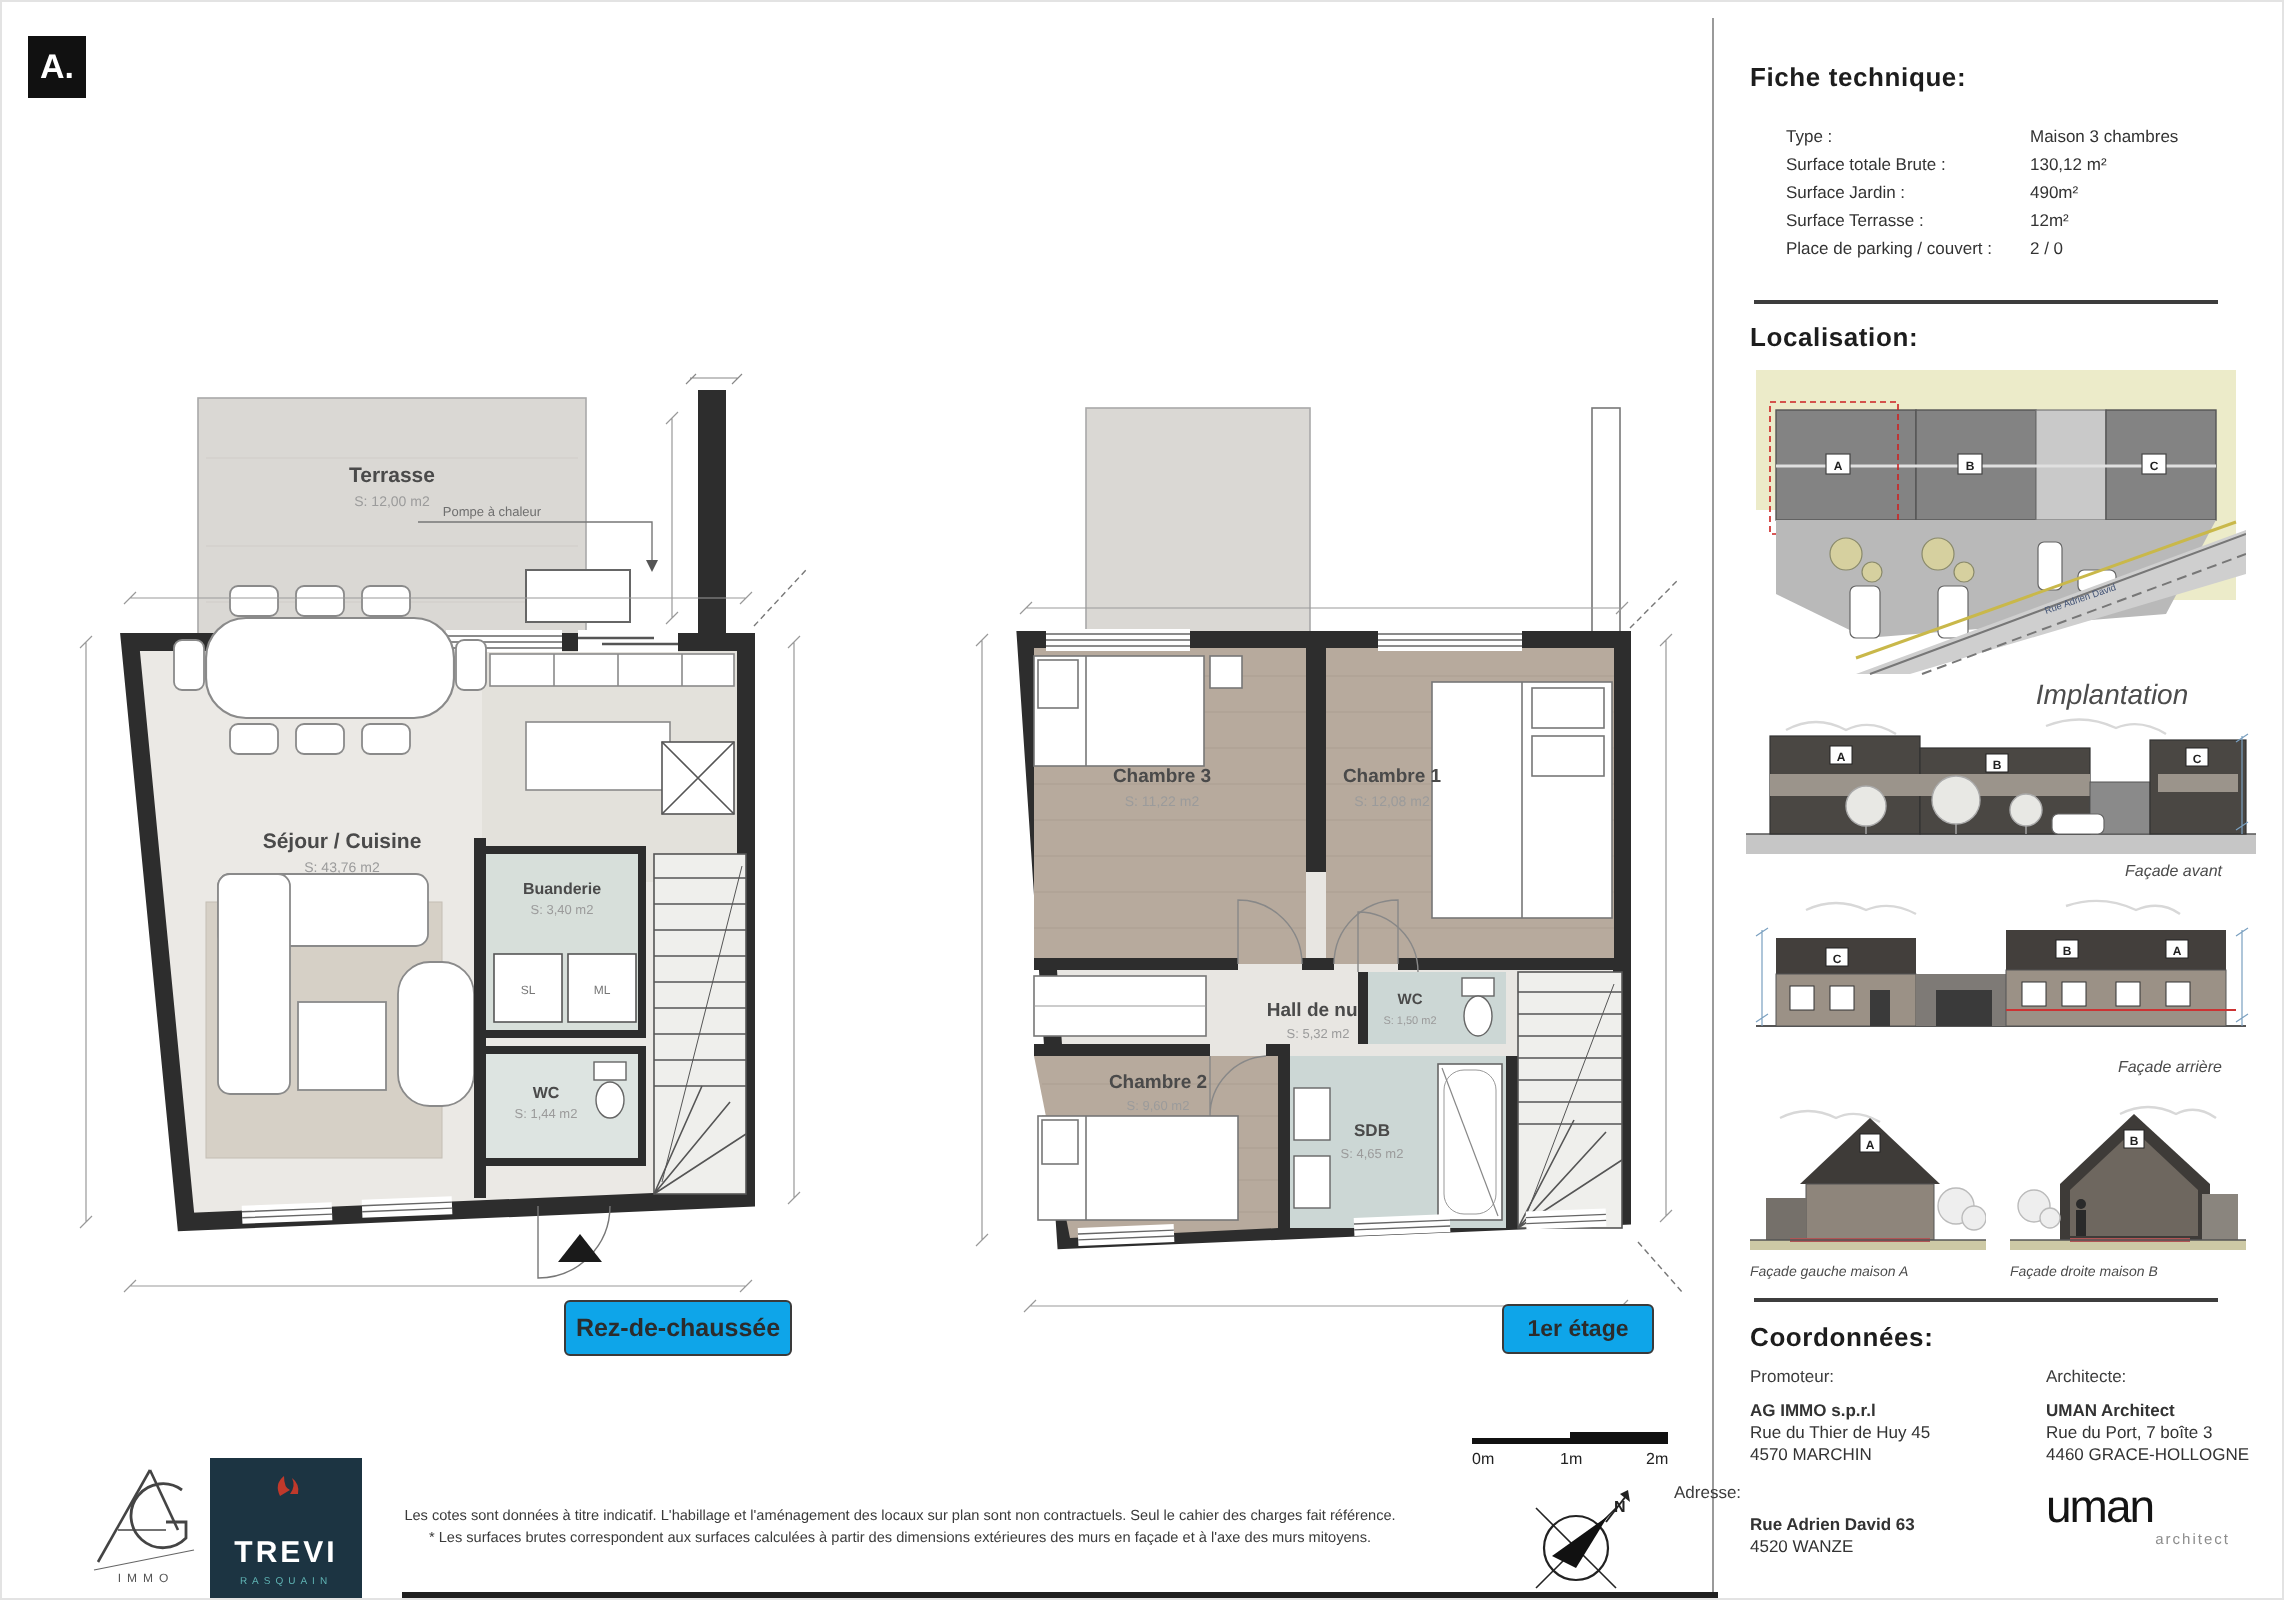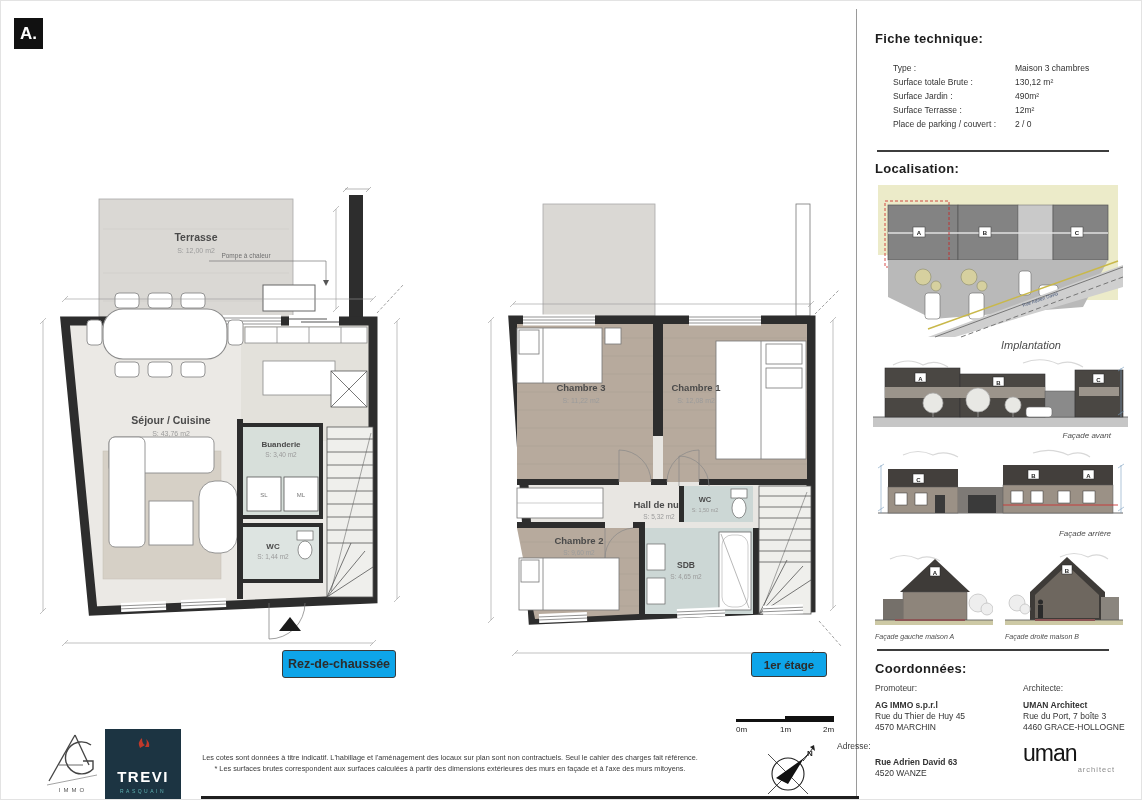--- a/index.html
+++ b/index.html
@@ -333,21 +333,21 @@
       <rect x="96" y="116" width="15" height="26" rx="3"></rect>
       <rect x="146" y="94" width="12" height="24" rx="3"></rect>
       <rect x="166" y="108" width="19" height="11" rx="3"></rect>
     </g>
     <polygon points="55,160 250,88 250,110 82,160" fill="#cfcfcf"></polygon>
     <line x1="55" y1="152" x2="245" y2="84" stroke="#c9b84a" stroke-width="1.5"></line>
     <line x1="62" y1="160" x2="250" y2="90" stroke="#777" stroke-width="1"></line>
     <line x1="88" y1="160" x2="250" y2="100" stroke="#777" stroke-width="1" stroke-dasharray="5,3"></line>
     <text x="150" y="130" font-size="4.8" fill="#445577" transform="rotate(-19 150 130)">Rue Adrien David</text>
   </svg>
-  <div class="abs caption" style="left:1000px;top:338px;width:110px;text-align:left;font-size:11px;">Implantation</div>
+  <div class="abs caption" style="left:1000px;top:338px;width:110px;text-align:center;font-size:14px;">Implantation</div>
 
   <svg class="abs" style="left:872px;top:354px;" width="255" height="78" viewBox="0 0 255 78">
     <path d="M20,10 q15,-8 30,0 q12,-6 25,2 M150,8 q18,-7 35,1 q12,-5 25,3" stroke="#d8d8d8" stroke-width="1.2" fill="none"></path>
     <rect x="0" y="62" width="255" height="10" fill="#c6c6c6"></rect>
     <line x1="0" y1="62" x2="255" y2="62" stroke="#555" stroke-width="0.8"></line>
     <rect x="12" y="13" width="75" height="49" fill="#4a4743" stroke="#333" stroke-width="0.6"></rect>
     <rect x="87" y="19" width="85" height="43" fill="#4a4743" stroke="#333" stroke-width="0.6"></rect>
     <rect x="12" y="32" width="160" height="11" fill="#9b948b"></rect>
     <rect x="172" y="36" width="30" height="26" fill="#8a8a8a" stroke="#555" stroke-width="0.5"></rect>
     <rect x="202" y="15" width="48" height="47" fill="#4a4743" stroke="#333" stroke-width="0.6"></rect>

